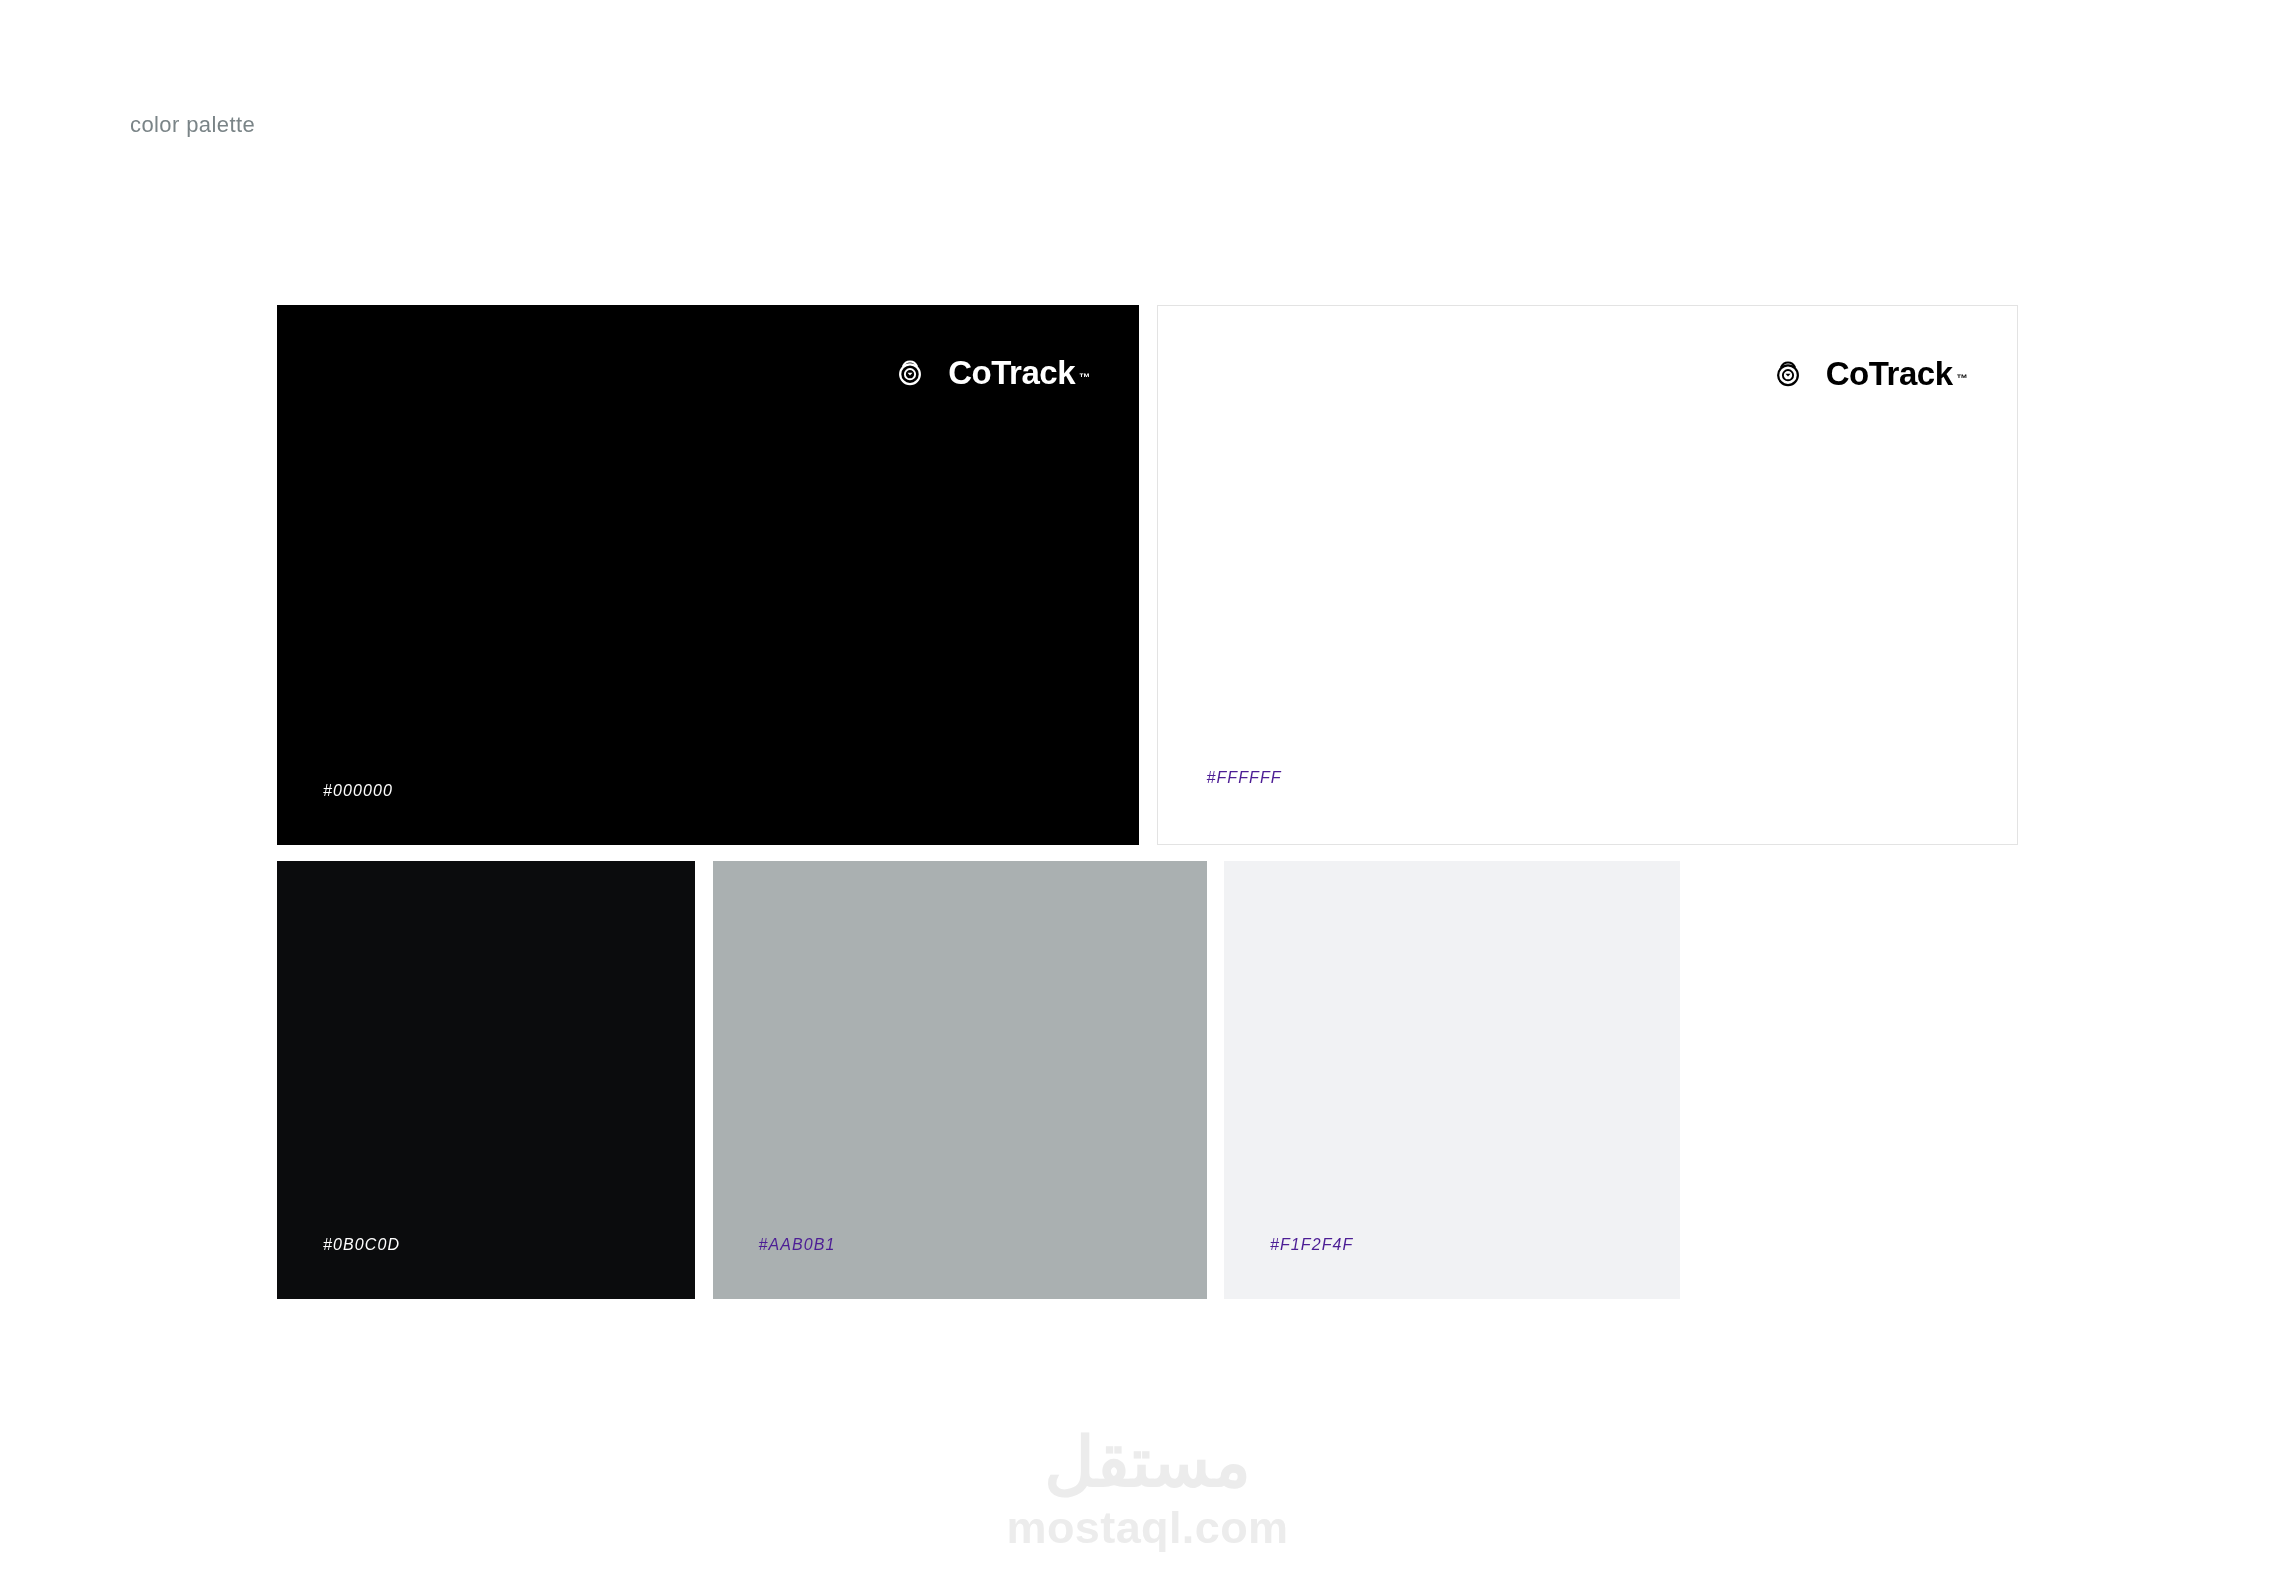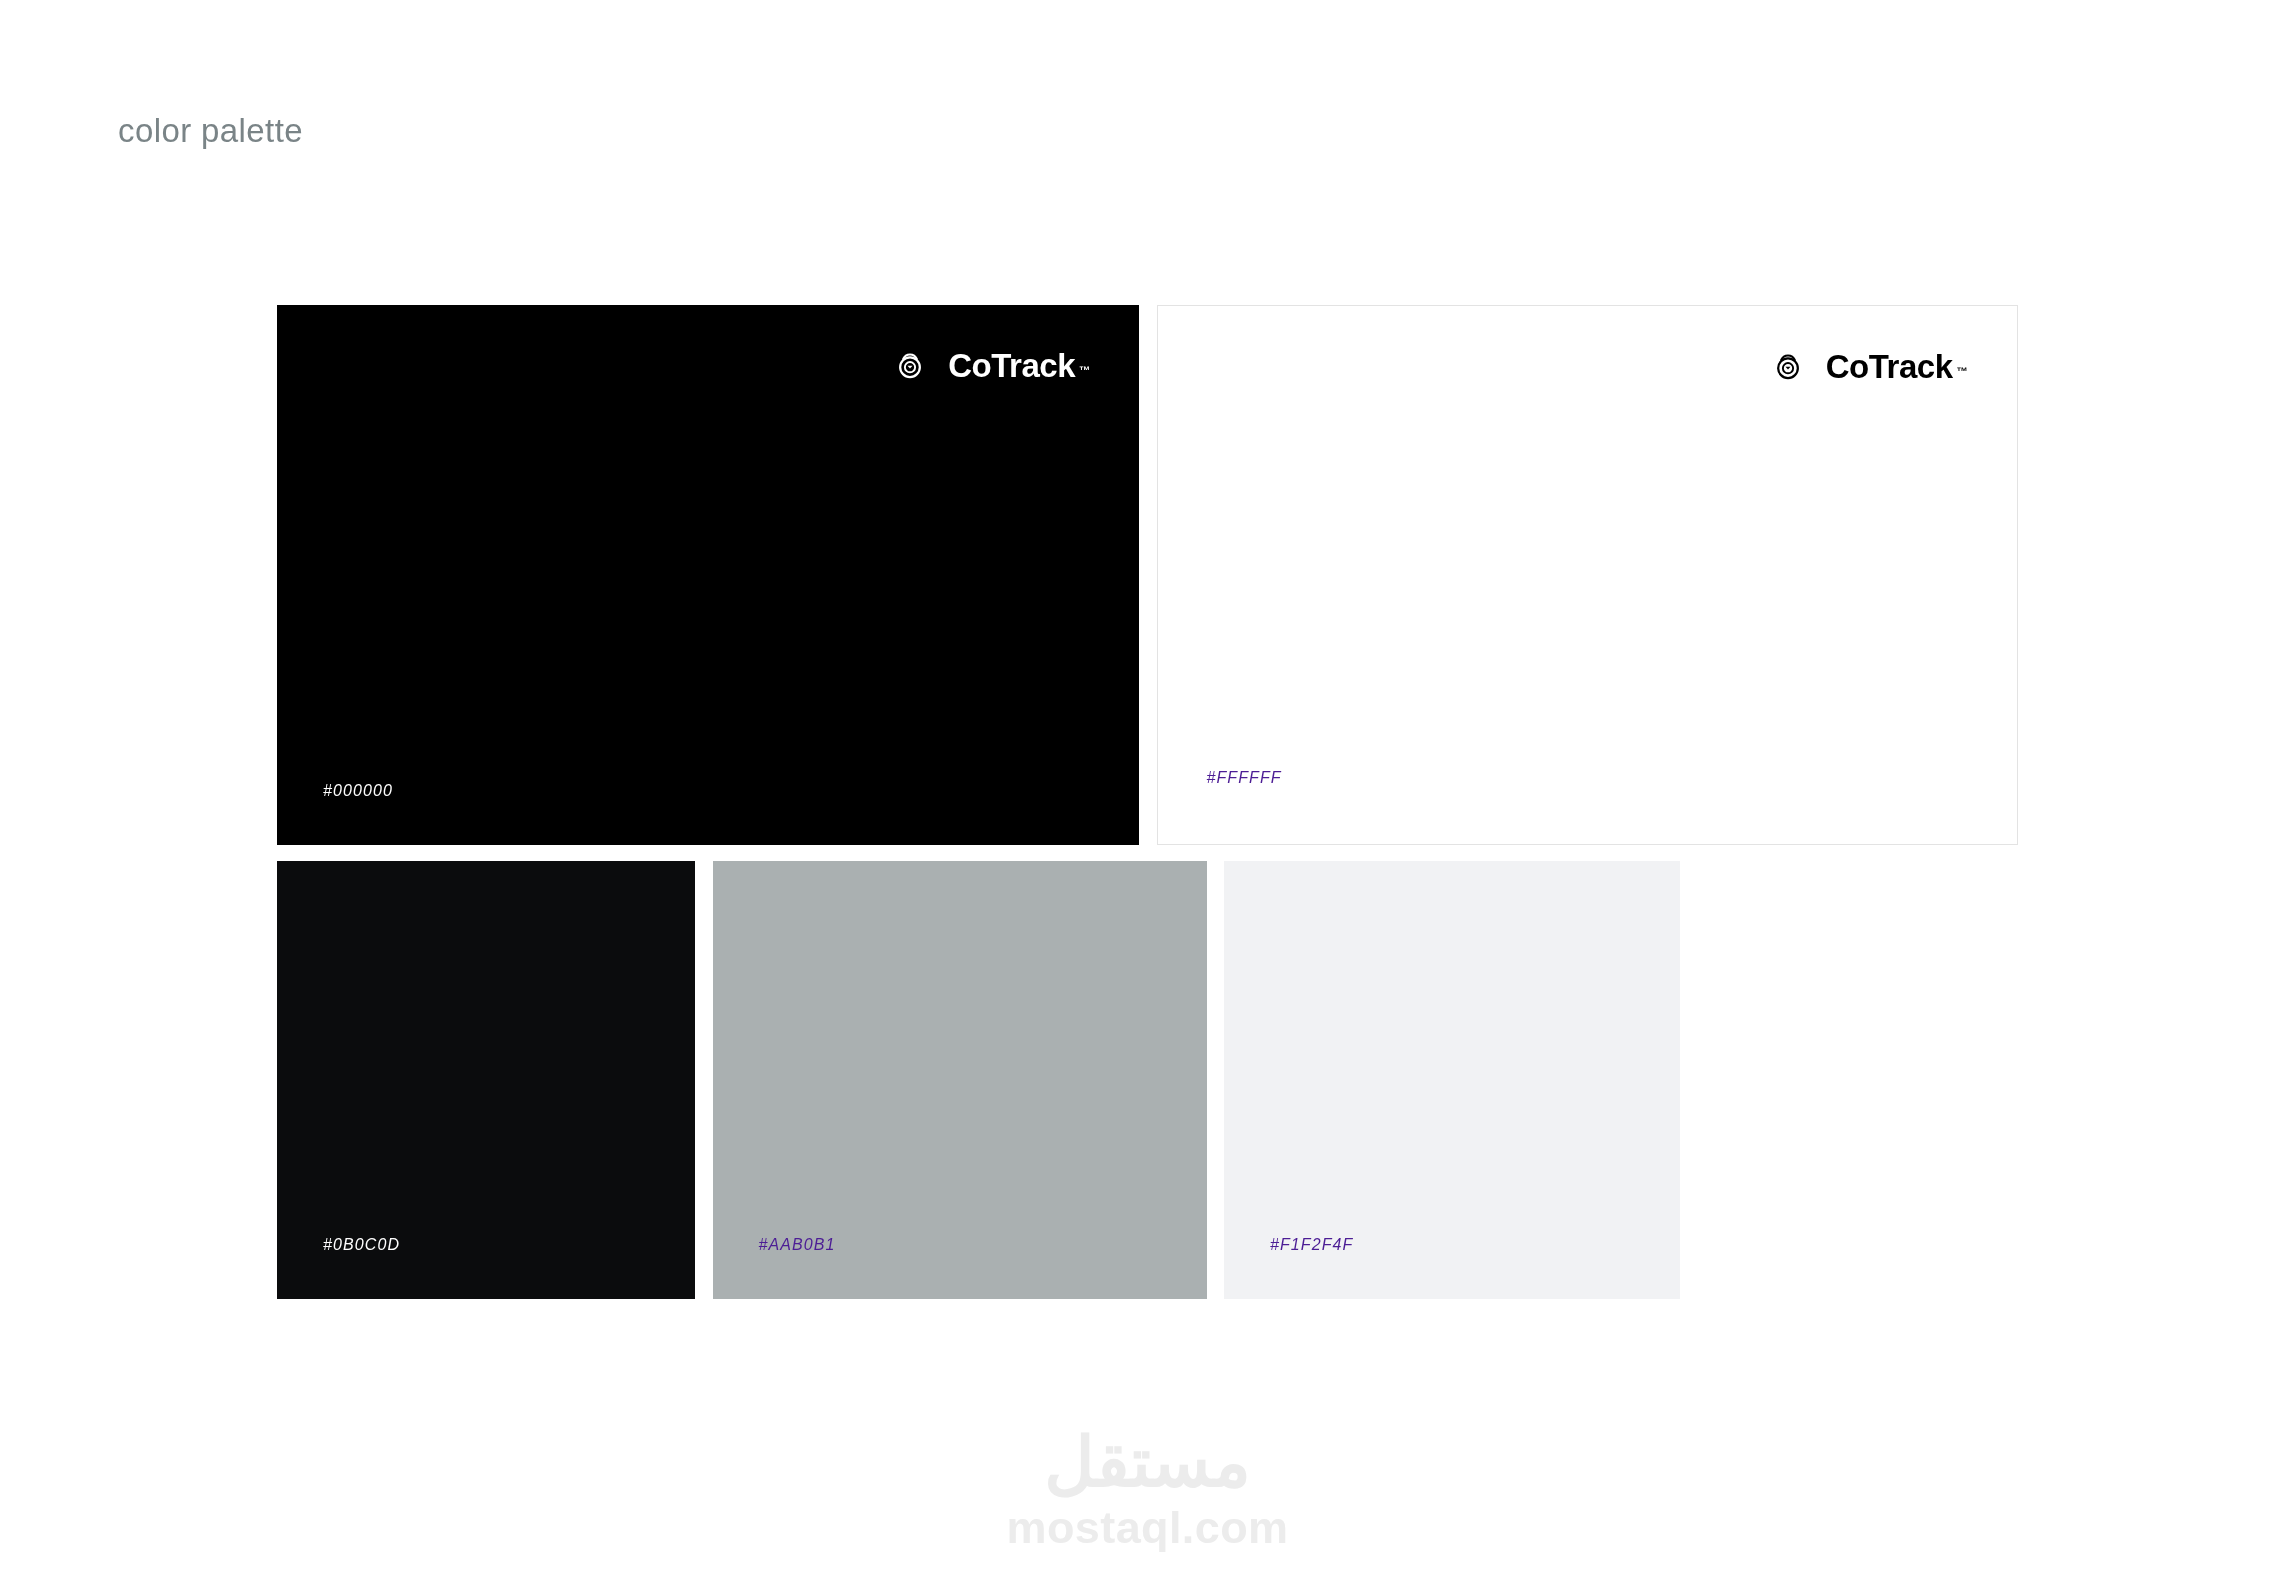--- a/index.html
+++ b/index.html
@@ -6,22 +6,22 @@
   html, body {
     width:2295px; height:1594px;
     background:#ffffff;
     font-family:"Liberation Sans", sans-serif;
     overflow:hidden;
   }
   .page { position:relative; width:2295px; height:1594px; background:#fff; }
 
   
   .page-title {
-    position:absolute; left:118px; top:112px;
-    font-size:33px; font-weight:400; letter-spacing:0.4px;
+    position:absolute; left:130px; top:112px;
+    font-size:22px; font-weight:400; letter-spacing:0.4px;
     color:#7a8487; white-space:nowrap;
   }
 
   
   .palette { position:absolute; left:277px; top:305px; width:1741px; }
 
   .row-top { display:flex; gap:17.5px; height:540px; }
   .row-bottom { display:flex; gap:17.5px; height:438px; margin-top:16px; }
 
   .swatch { position:relative; overflow:hidden; }
@@ -46,21 +46,21 @@
   .card-white .hex { left:49px; bottom:57px; }
 
   .caption {
     position:absolute; left:49px; top:38px;
     font-size:24px; font-weight:400; letter-spacing:0.3px;
     color:#ffffff; white-space:nowrap;
   }
 
   
   .logo {
-    position:absolute; right:49px; top:44px;
+    position:absolute; right:49px; top:51px;
     display:flex; align-items:center; gap:22px;text-align:right;
   }
   .logo-mark { display:block; width:32px; height:32px; flex:none; }
   .logo-word {
     display:flex; align-items:flex-start;
     font-size:33px; font-weight:700; letter-spacing:-0.5px; line-height:1;
   }
   .logo-tm { font-size:11px; font-weight:700; margin-left:4px; margin-top:16px; letter-spacing:0; }
   .logo.on-dark  .logo-word { color:#ffffff; }
   .logo.on-light .logo-word { color:#000000; }

